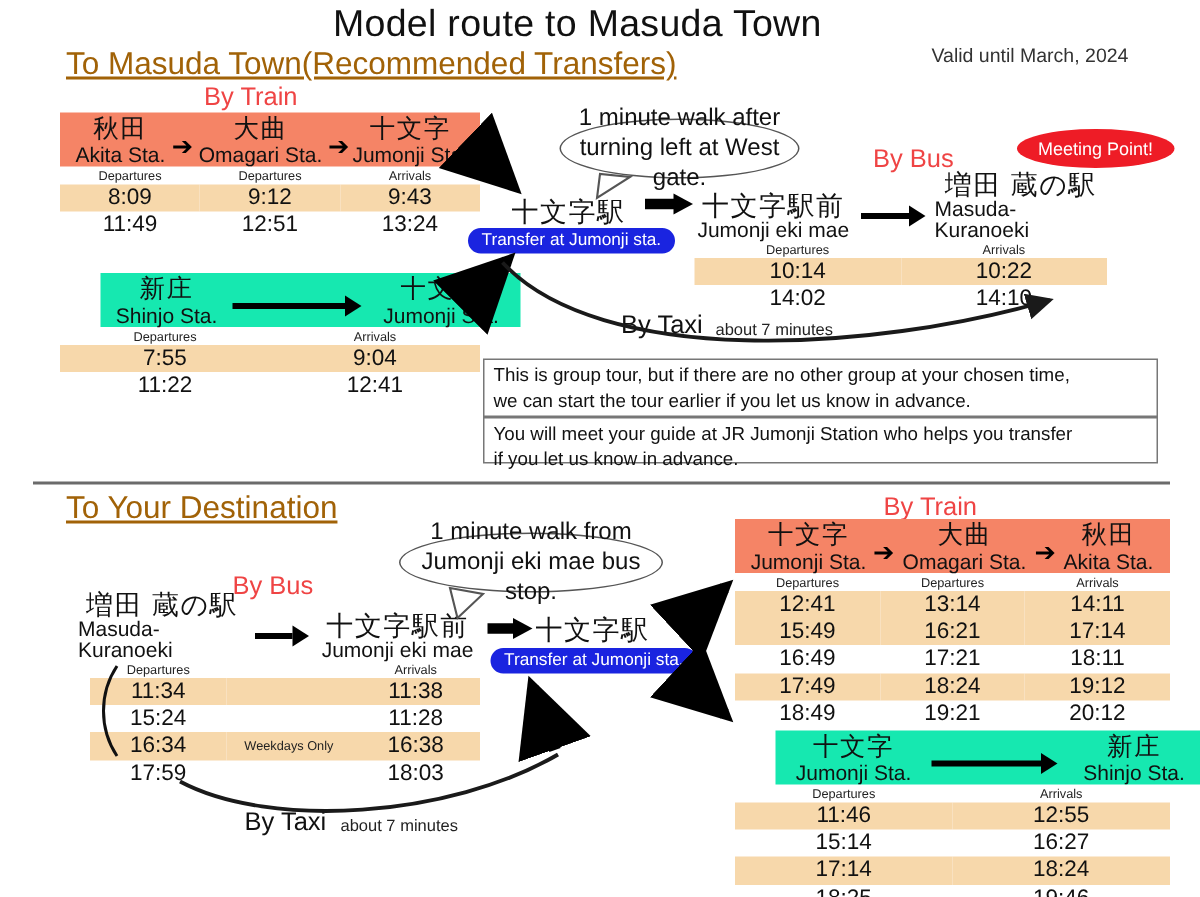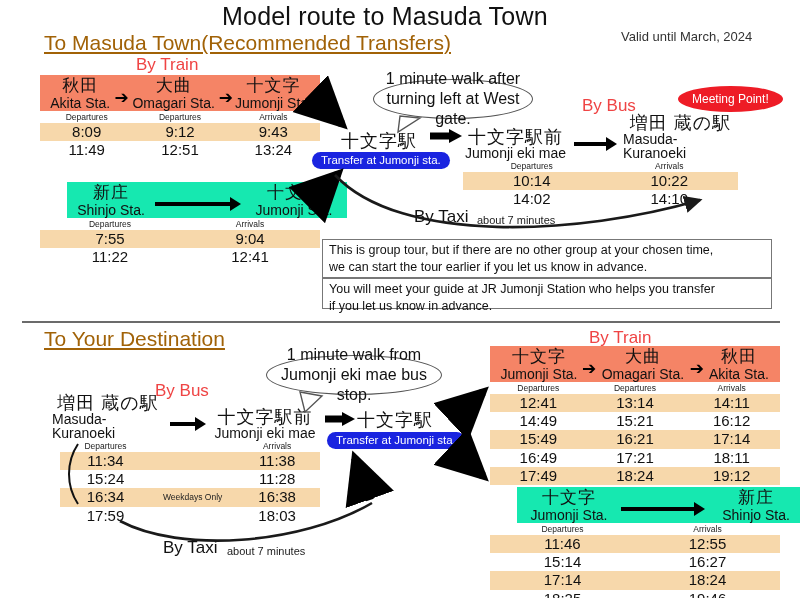--- a/index.html
+++ b/index.html
@@ -310,25 +310,20 @@
           <tr>
         <td class="lbl">Departures</td>
         <td class="lbl">Departures</td>
         <td class="lbl">Arrivals</td>
       </tr>
       <tr class="odd">
         <td class="tm">12:41</td>
         <td class="tm">13:14</td>
         <td class="tm">14:11</td>
       </tr>
-      <tr>
-        <td class="tm">14:49</td>
-        <td class="tm">15:21</td>
-        <td class="tm">16:12</td>
-      </tr>
       <tr class="odd">
         <td class="tm">15:49</td>
         <td class="tm">16:21</td>
         <td class="tm">17:14</td>
       </tr>
       <tr>
         <td class="tm">16:49</td>
         <td class="tm">17:21</td>
         <td class="tm">18:11</td>
       </tr>

